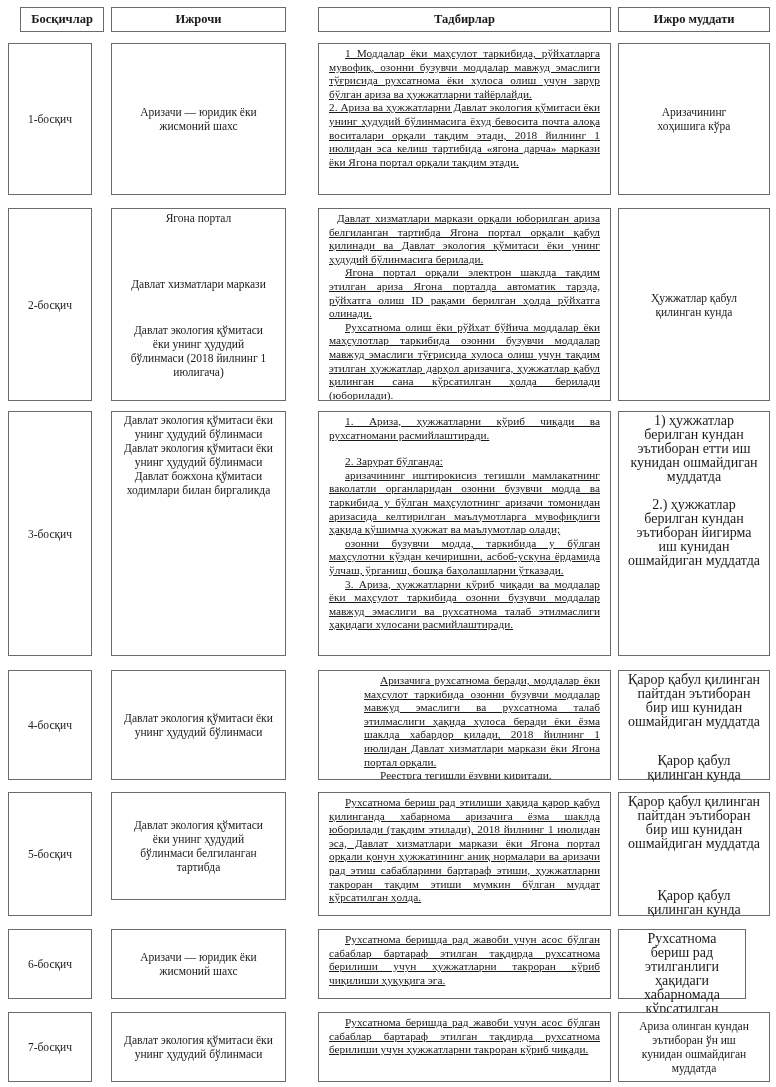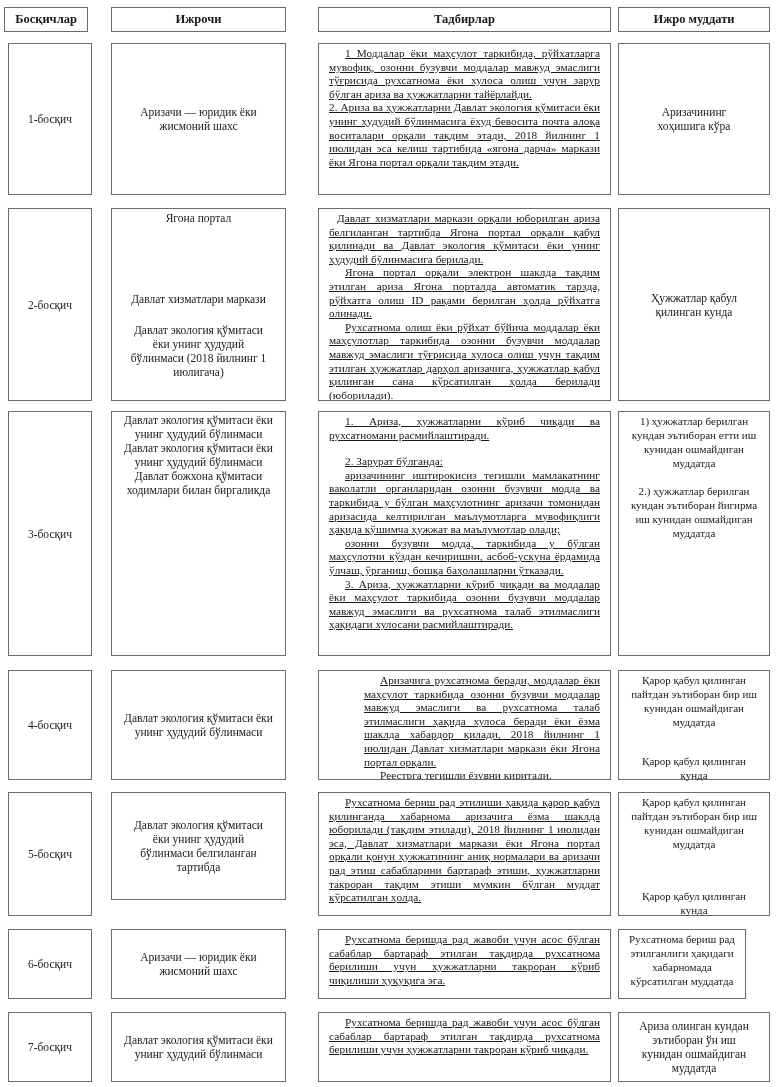--- a/index.html
+++ b/index.html
@@ -10,26 +10,26 @@
          font-weight:bold; font-size:12.5px; }
   .center { display:flex; align-items:center; justify-content:center;
             text-align:center; font-size:11.5px; line-height:14px; }
   .stack { display:flex; flex-direction:column; justify-content:center; align-items:center;
            text-align:center; font-size:11.5px; line-height:14px; }
   .just { font-size:11.3px; line-height:13.6px; text-align:justify;
           padding:3px 10px 2px 10px; overflow:hidden;text-decoration:underline; }
   .just p { margin:0; text-indent:16px; }
   .just p.gap { margin-top:13px; }
   .term { display:flex; flex-direction:column; align-items:center; text-align:center;
-          font-size:11px; line-height:14px; padding:2px 8px; }
+          font-size:14px; line-height:14px; padding:2px 8px; }
 </style>
 </head>
 <body>
 
-<div class="box hdr" style="left:4px;top:7px;width:84px;height:25px;">
+<div class="box hdr" style="left:20px;top:7px;width:84px;height:25px;">
     <span>Босқичлар</span>
   </div>
 <div class="box hdr" style="left:111px;top:7px;width:175px;height:25px;">
     <span>Ижрочи</span>
   </div>
 <div class="box hdr" style="left:318px;top:7px;width:293px;height:25px;">
     <span>Тадбирлар</span>
   </div>
 <div class="box hdr" style="left:618px;top:7px;width:152px;height:25px;">
     <span>Ижро муддати</span>
@@ -47,21 +47,21 @@
 </div>
 <div class="box center" style="left:618px;top:43px;width:152px;height:152px;padding:0 20px;">
     <span>Аризачининг хоҳишига кўра</span>
   </div>
 
 <div class="box center" style="left:8px;top:208px;width:84px;height:193px;">
     <span>2-босқич</span>
   </div>
 <div class="box" style="left:111px;top:208px;width:175px;height:193px;font-family:Liberation Serif, serif;">
   <div class="stack" style="position:absolute;left:0;right:0;top:2px;">Ягона портал</div>
-  <div class="stack" style="position:absolute;left:0;right:0;top:83px;">Давлат хизматлари маркази</div>
+  <div class="stack" style="position:absolute;left:0;right:0;top:68px;">Давлат хизматлари маркази</div>
   <div class="stack" style="position:absolute;left:14px;right:14px;top:114px;">Давлат экология қўмитаси ёки унинг ҳудудий бўлинмаси (2018 йилнинг 1 июлигача)</div>
 </div>
 <div class="box just" style="left:318px;top:208px;width:293px;height:193px;">
   <p style="text-indent:8px">Давлат хизматлари маркази орқали юборилган ариза белгиланган тартибда Ягона портал орқали қабул қилинади ва Давлат экология қўмитаси ёки унинг ҳудудий бўлинмасига берилади.</p>
   <p>Ягона портал орқали электрон шаклда тақдим этилган ариза Ягона порталда автоматик тарзда, рўйхатга олиш ID рақами берилган ҳолда рўйхатга олинади.</p>
   <p>Рухсатнома олиш ёки рўйхат бўйича моддалар ёки маҳсулотлар таркибида озонни бузувчи моддалар мавжуд эмаслиги тўғрисида хулоса олиш учун тақдим этилган ҳужжатлар дарҳол аризачига, ҳужжатлар қабул қилинган сана кўрсатилган ҳолда берилади (юборилади).</p>
 </div>
 <div class="box center" style="left:618px;top:208px;width:152px;height:193px;padding:0 26px;">
     <span>Ҳужжатлар қабул қилинган кунда</span>
   </div>

